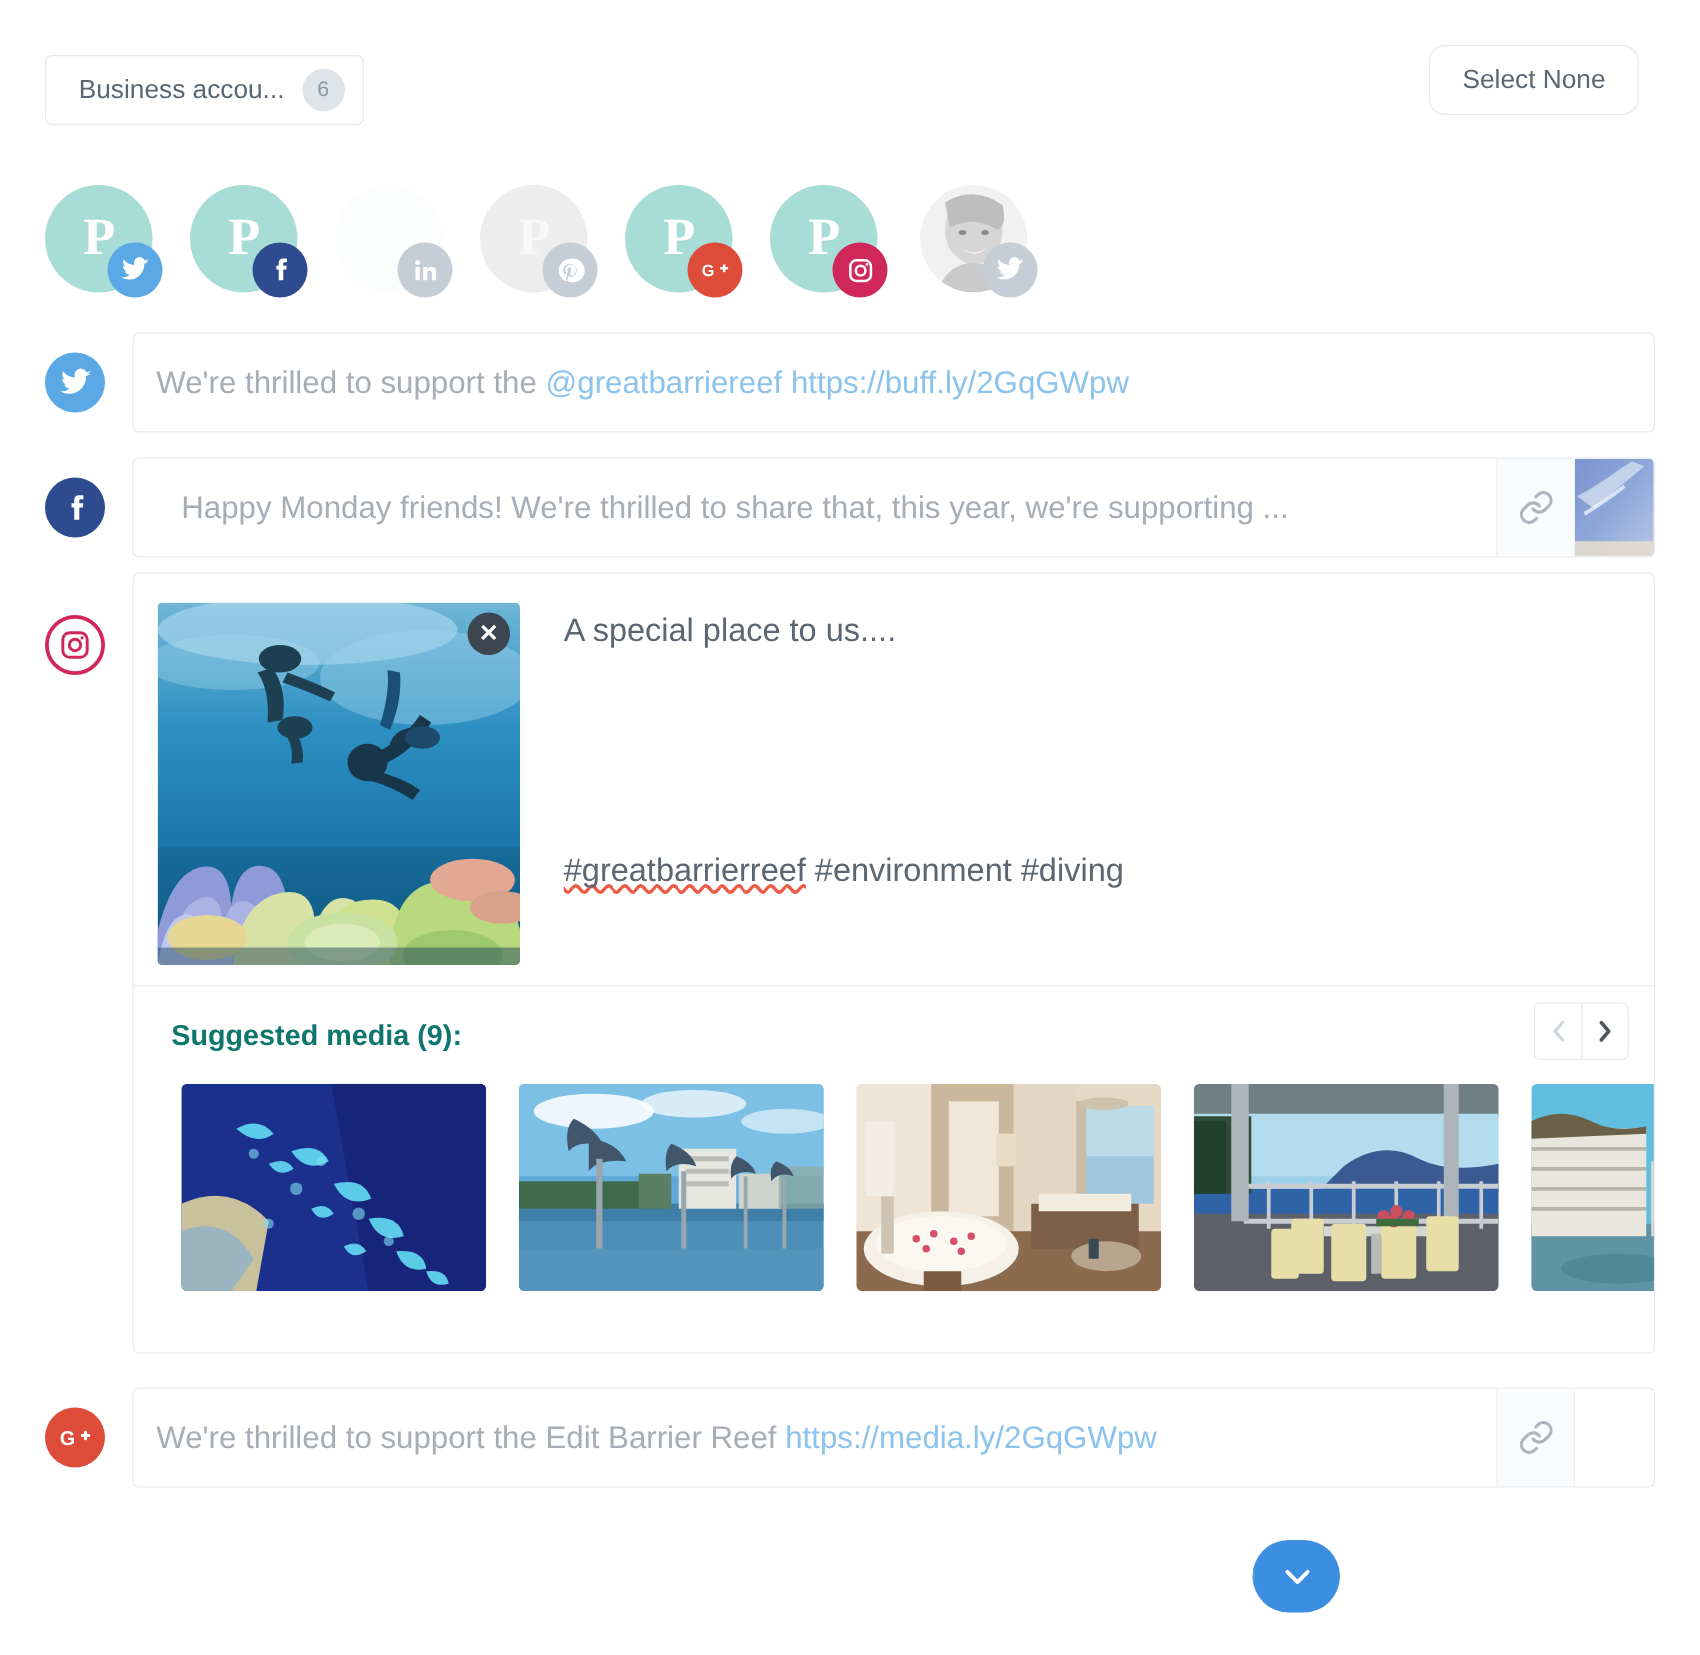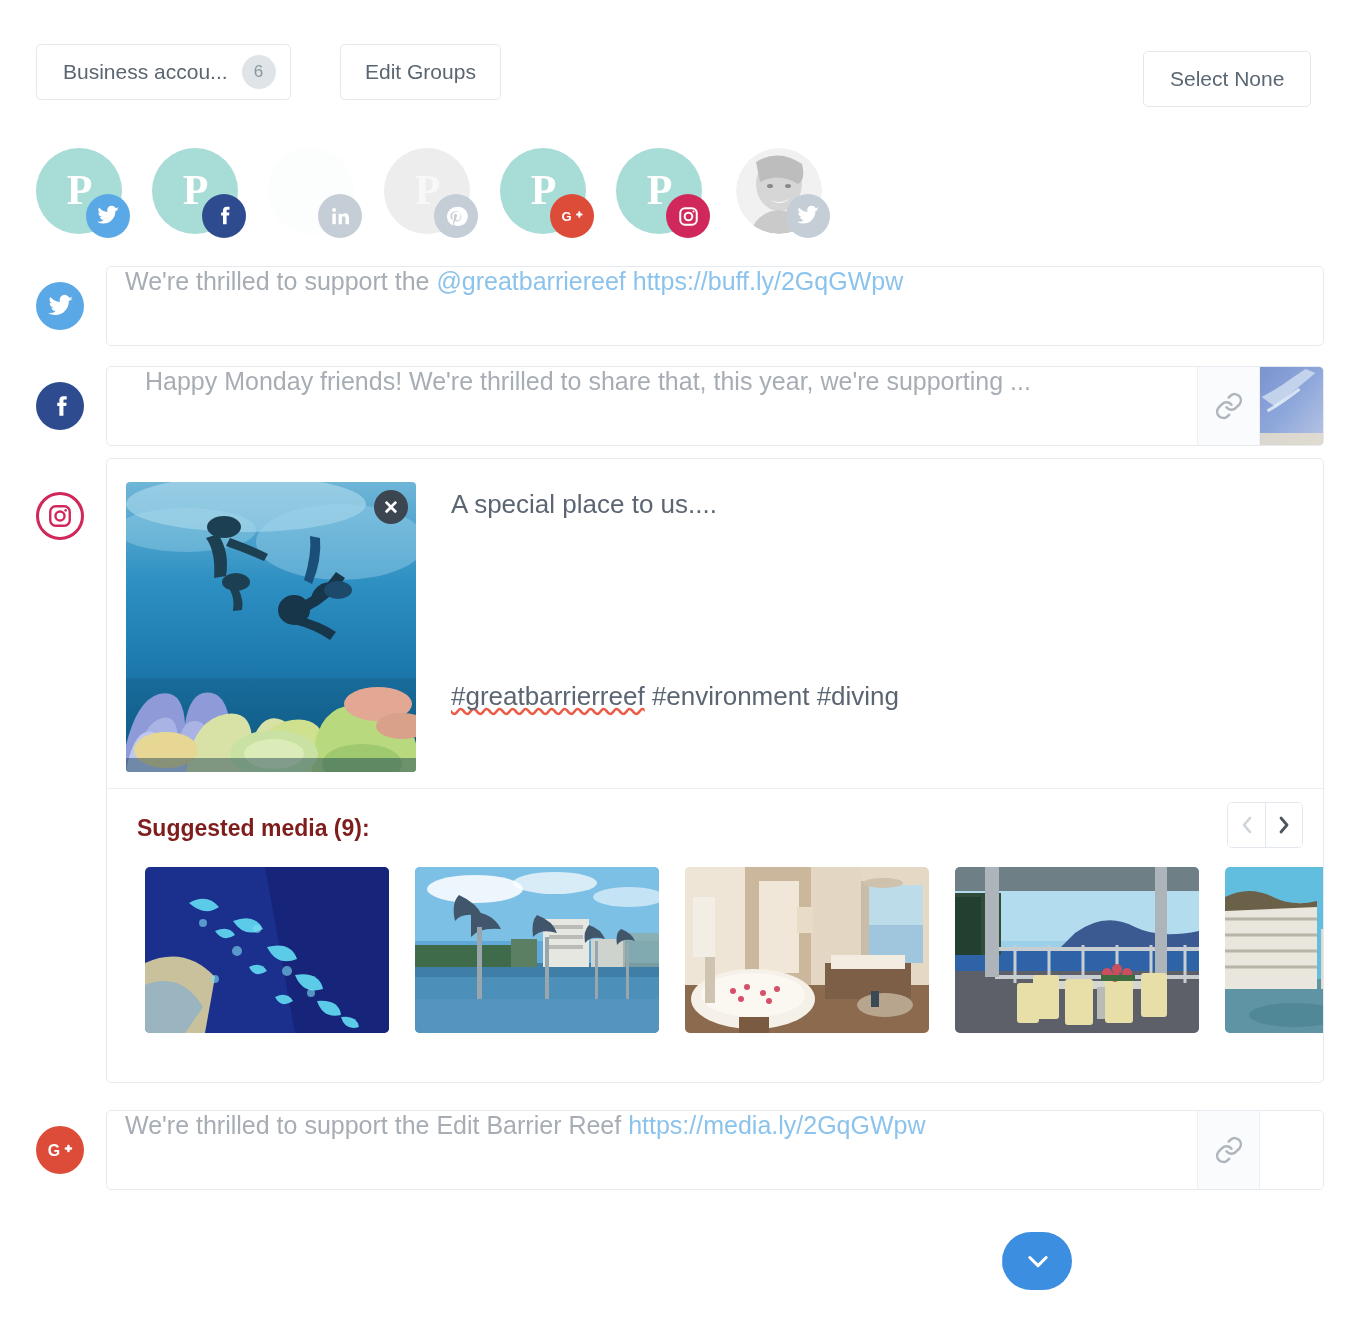--- a/index.html
+++ b/index.html
@@ -26,21 +26,21 @@
     white-space:nowrap;
   }
   #group-select { left:36px; top:44px; height:56px; padding:0 14px 0 26px; gap:14px; }
   #group-count {
     background:#dfe4e9; color:#8b969f;
     width:34px; height:34px; border-radius:50%;
     display:flex; align-items:center; justify-content:center;
     font-size:17px;
   }
   #edit-groups { left:340px; top:44px; height:56px; padding:0 24px; }
-  #select-none { left:1143px; top:51px; height:56px; padding:0 26px; }
+  #select-none { left:1143px; top:36px; height:56px; padding:0 26px;border-radius:13px; }
 
   
   .avatars { position:absolute; left:0; top:148px; width:1360px; height:92px; }
   .avatar-wrap {
     position:absolute; top:0; width:86px; height:86px; cursor:pointer;
   }
   .avatar-circle {
     width:86px; height:86px; border-radius:50%;
     display:flex; align-items:center; justify-content:center;
     overflow:hidden; position:relative;
@@ -67,21 +67,21 @@
   .row-icon {
     position:absolute; left:36px;
     width:48px; height:48px; border-radius:50%;
     display:flex; align-items:center; justify-content:center;
   }
   .field {
     position:absolute; left:106px; width:1218px;
     background:#ffffff;
     border:1px solid #e6eaee;
     border-radius:5px;
-    display:flex; 
+    display:flex; align-items:center;
     overflow:hidden;
   }
   .field-text {
     flex:1;
     padding:0 18px;
     font-size:25px;
     color:#a7adb4;
     white-space:nowrap; overflow:hidden;
   }
   .field-text .lnk { color:#8cc3ec; }
@@ -126,21 +126,21 @@
     text-decoration:underline wavy #ec5b46;
     text-decoration-skip-ink:none;
   }
 
   #ig-suggested {
     position:absolute; left:0; bottom:0; width:1218px; height:294px;
     border-top:1px solid #eceff2;
   }
   #sug-title {
     position:absolute; left:30px; top:26px;
-    font-size:23px; font-weight:bold; color:#7f1d1d;
+    font-size:23px; font-weight:bold; color:#0f766e;
   }
   .nav-group {
     position:absolute; right:22px; top:13px;
     display:flex; border:1px solid #e3e8ee; border-radius:5px; overflow:hidden;
     background:#ffffff;
   }
   .nav-btn {
     width:37px; height:44px;
     display:flex; align-items:center; justify-content:center;
     cursor:pointer; background:#ffffff;
@@ -173,23 +173,20 @@
 
   .thumb-img { width:100%; height:100%; display:block; }
 </style>
 </head>
 <body>
 
 <div class="toolbar">
   <div class="btn-outline" id="group-select">
     <span>Business accou...</span>
     <span id="group-count">6</span>
-  </div>
-  <div class="btn-outline" id="edit-groups">
-    <span>Edit Groups</span>
   </div>
   <div class="btn-outline" id="select-none">
     <span>Select None</span>
   </div>
 </div>
 
 <div class="avatars" id="avatar-row">
     <div class="avatar-wrap" style="left: 36px;">
       <div class="avatar-circle sel">
         <span class="avatar-p">P</span>

